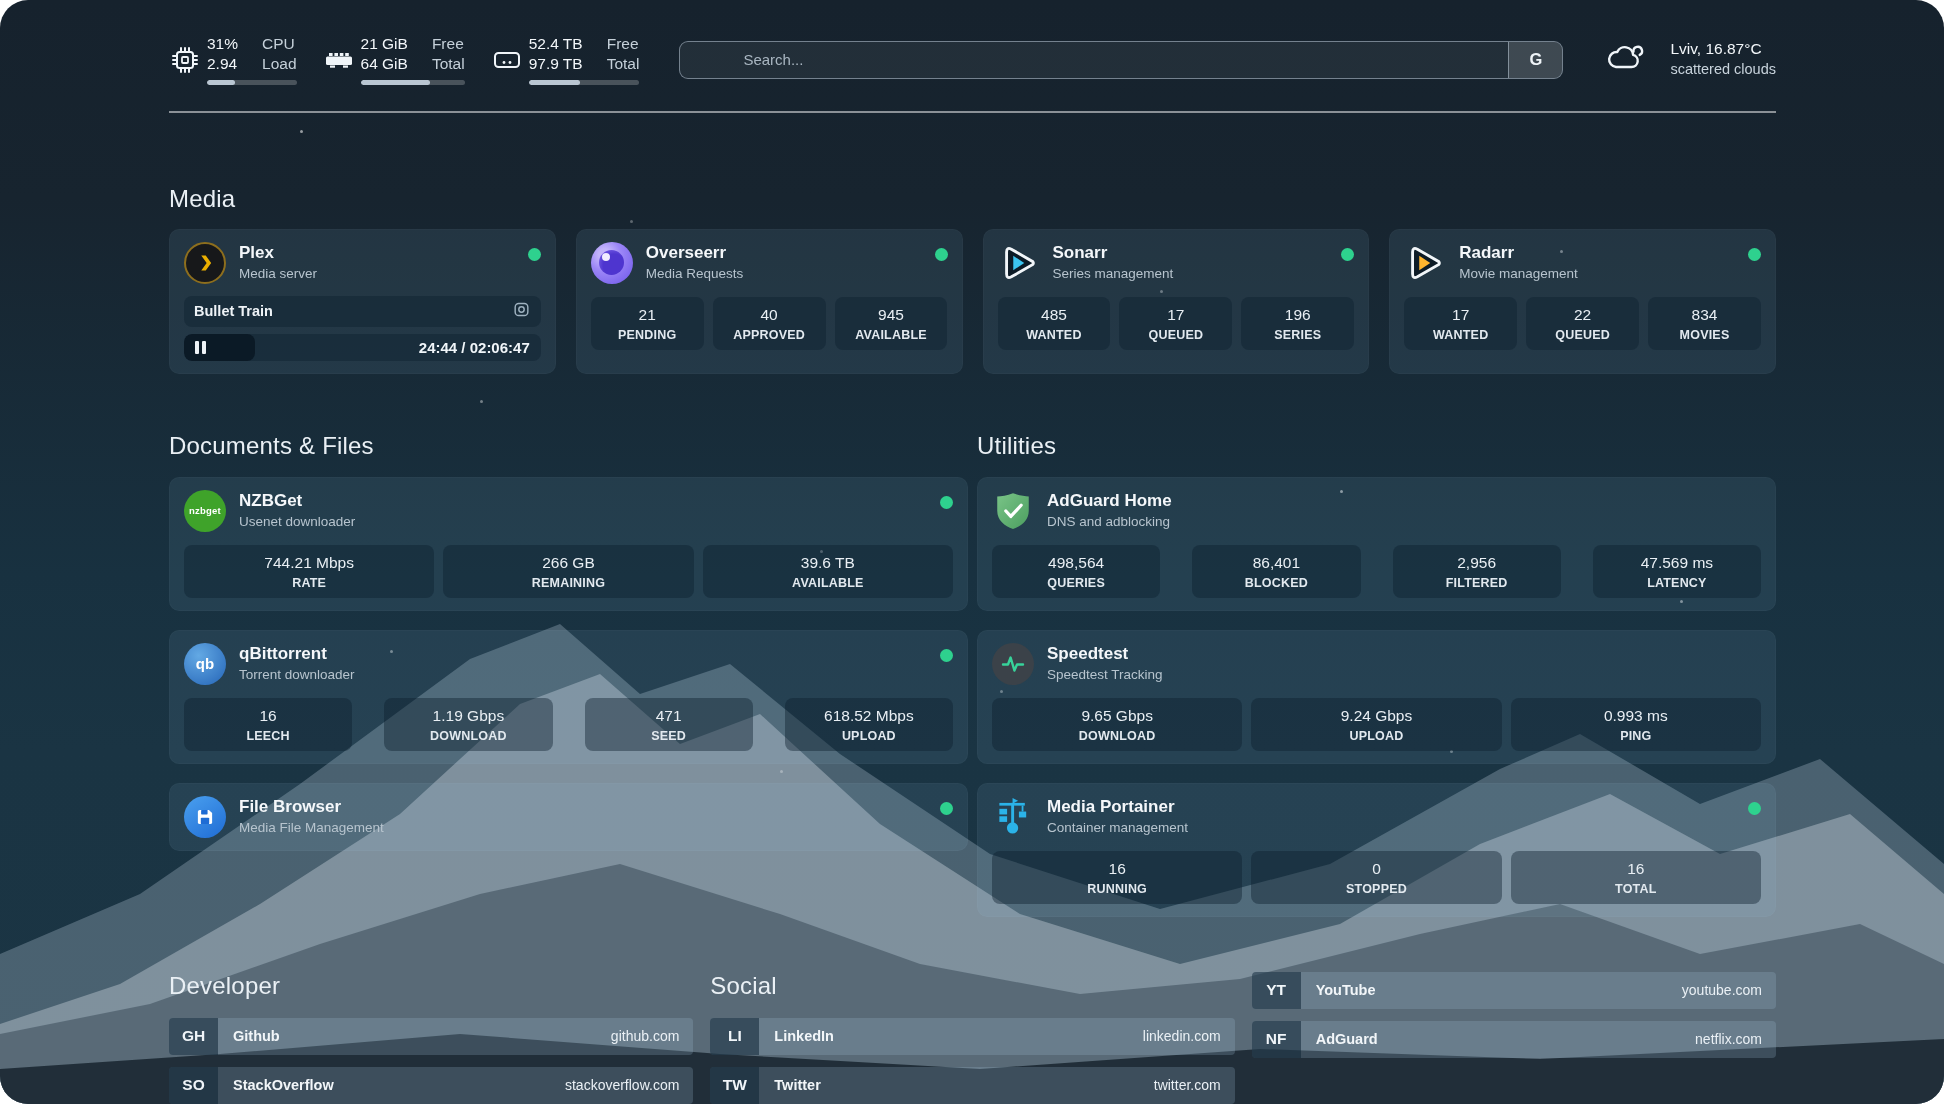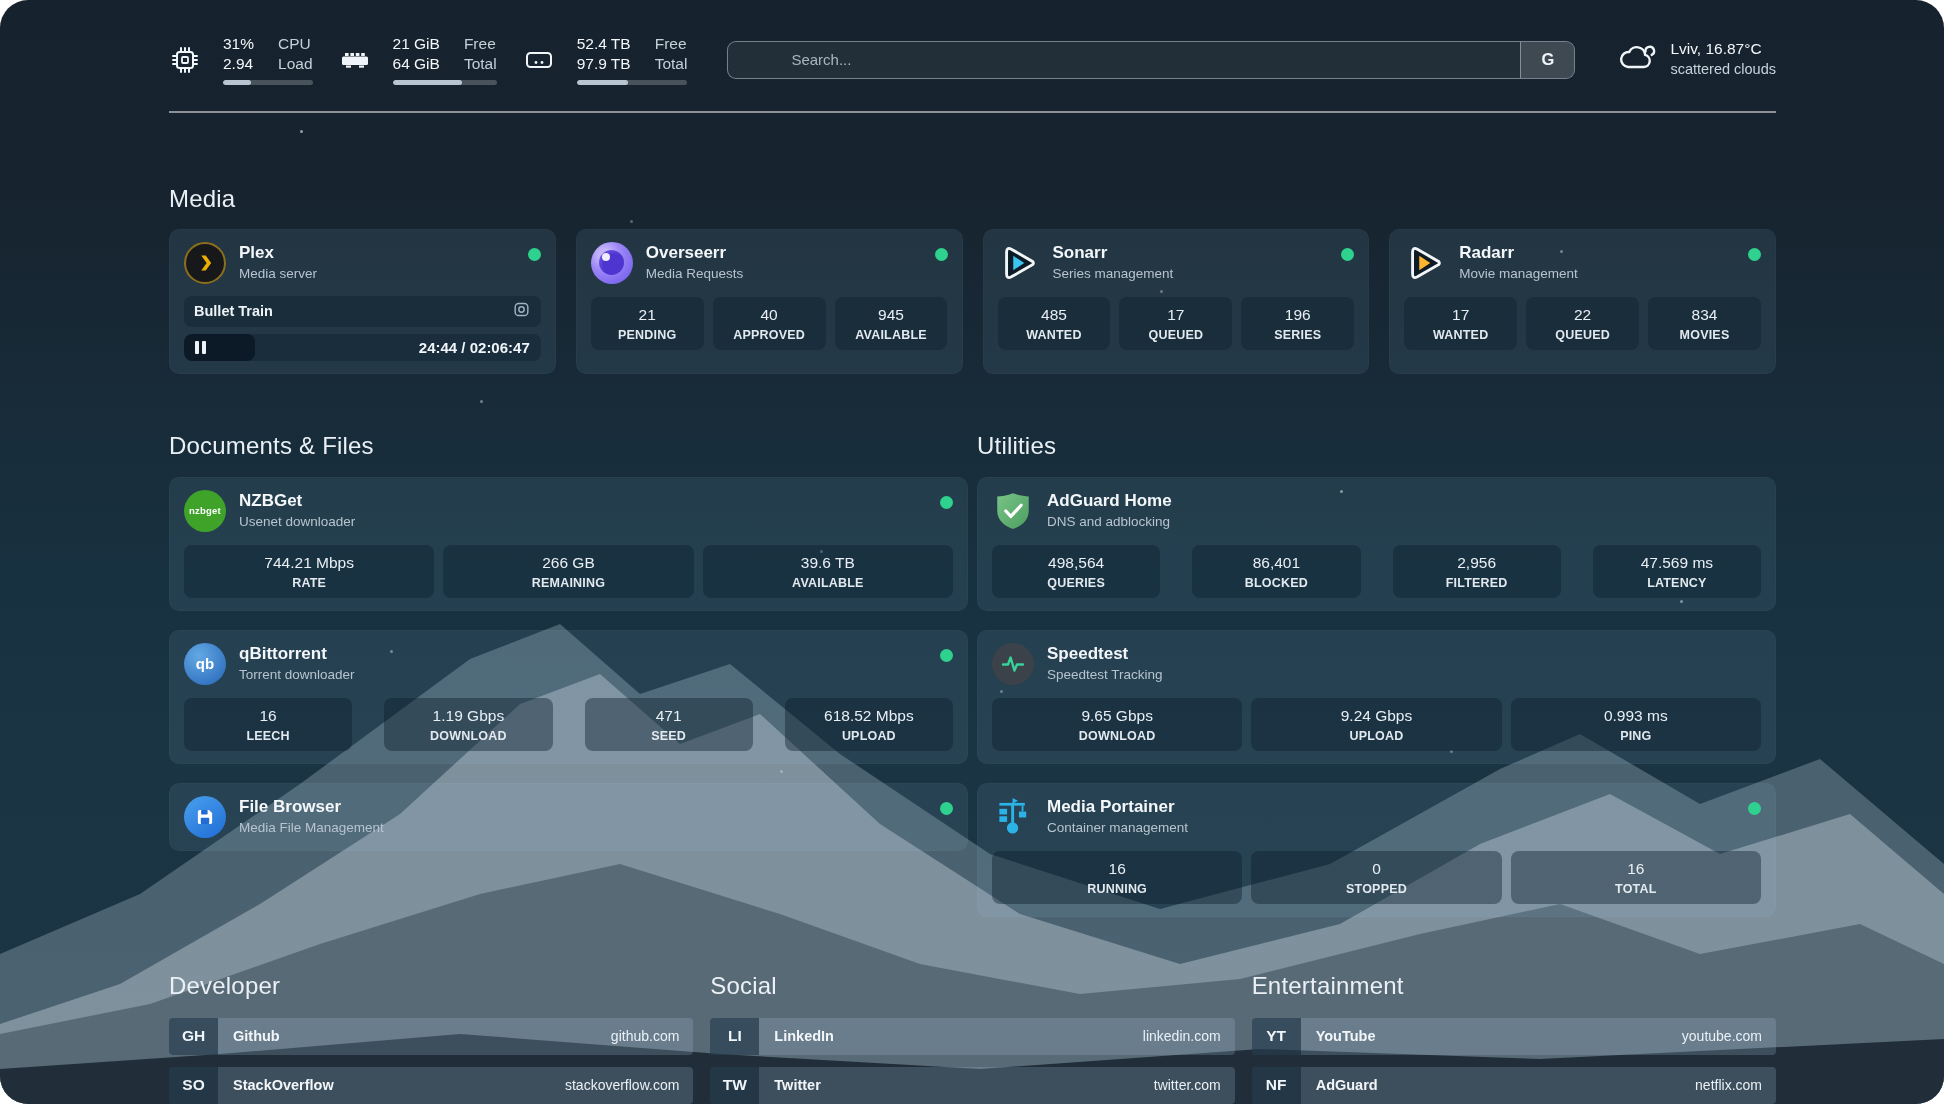--- a/index.html
+++ b/index.html
@@ -21,39 +21,39 @@
     box-shadow: 180px 270px 0 rgba(255,255,255,.4), 520px 420px 0 rgba(255,255,255,.45), 860px 160px 0 rgba(255,255,255,.35),
       1040px 360px 0 rgba(255,255,255,.5), 1260px 120px 0 rgba(255,255,255,.4), 90px 520px 0 rgba(255,255,255,.4),
       700px 560px 0 rgba(255,255,255,.35), 1380px 470px 0 rgba(255,255,255,.45), 330px 90px 0 rgba(255,255,255,.3),
       1150px 620px 0 rgba(255,255,255,.35), 480px 640px 0 rgba(255,255,255,.3); }
 
   .content { position:relative; z-index:1; padding: 34px 168px 0 169px; height:100%; }
 
   
   .header { display:flex; align-items:center; }
   .sys-stats { display:flex; align-items:center; gap:26px; }
-  .stat { display:flex; align-items:center; gap:22px; }
+  .stat { display:flex; align-items:center; gap:6px; }
   .stat-icon { flex:none; display:flex; }
   .stat-body { display:flex; flex-direction:column; }
   .stat-cols { display:flex; gap:24px; }
   .stat-col { display:flex; flex-direction:column; line-height:1.3; }
   .stat-val { font-size:15.5px; color:#f3f7fa; }
   .stat-lbl { font-size:15.5px; color:#c5d0d9; }
   .stat-track { margin-top:6px; height:5px; border-radius:3px; background:rgba(255,255,255,0.22); overflow:hidden; }
   .stat-fill { height:100%; border-radius:3px; background:#b9c6d2; }
 
   .search-wrap { flex:1; margin:0 42px 0 40px; display:flex; align-items:stretch; height:38px;
     border:1.5px solid rgba(206,222,236,0.48); border-radius:9px; background:rgba(255,255,255,0.055); overflow:hidden;padding-left:47px; }
   .search-input { flex:1; background:transparent; border:none; outline:none; color:#e8eef4; font-size:15px; padding:0 16px;
     font-family:"Liberation Sans", sans-serif; }
   .search-input::placeholder { color:#a9b6c1; }
   .search-btn { width:54px; display:flex; align-items:center; justify-content:center; background:rgba(255,255,255,0.13);
     border-left:1.5px solid rgba(206,222,236,0.48); font-size:16.5px; font-weight:700; color:#eff4f8; cursor:pointer; }
 
-  .weather { display:flex; align-items:center; gap:13px; }
+  .weather { display:flex; align-items:center; gap:25px; }
   .weather-texts { line-height:1.35; }
   .weather-main { font-size:15.5px; color:#f3f7fa; }
   .weather-cond { font-size:14.5px; color:#c8d3dc; }
 
   .header-divider { margin-top:26px; height:1.5px; background:rgba(255,255,255,0.5); border:none; }
 
   
   .section-title { font-size:24px; font-weight:500; color:#eaf0f5; letter-spacing:.2px; }
   .media-title { margin-top:72px; }
   .media-grid { margin-top:16px; display:grid; grid-template-columns:repeat(4,1fr); gap:20px; }
@@ -575,21 +575,20 @@
           <span class="bm-url">linkedin.com</span>
         </div>
         <div class="bm-row">
           <span class="bm-abbr">TW</span>
           <span class="bm-name">Twitter</span>
           <span class="bm-url">twitter.com</span>
         </div>
       </div>
 
       <div class="bm-col">
-        <div class="section-title">Entertainment</div>
         <div class="bm-row">
           <span class="bm-abbr">YT</span>
           <span class="bm-name">YouTube</span>
           <span class="bm-url">youtube.com</span>
         </div>
         <div class="bm-row">
           <span class="bm-abbr">NF</span>
           <span class="bm-name">AdGuard</span>
           <span class="bm-url">netflix.com</span>
         </div>

